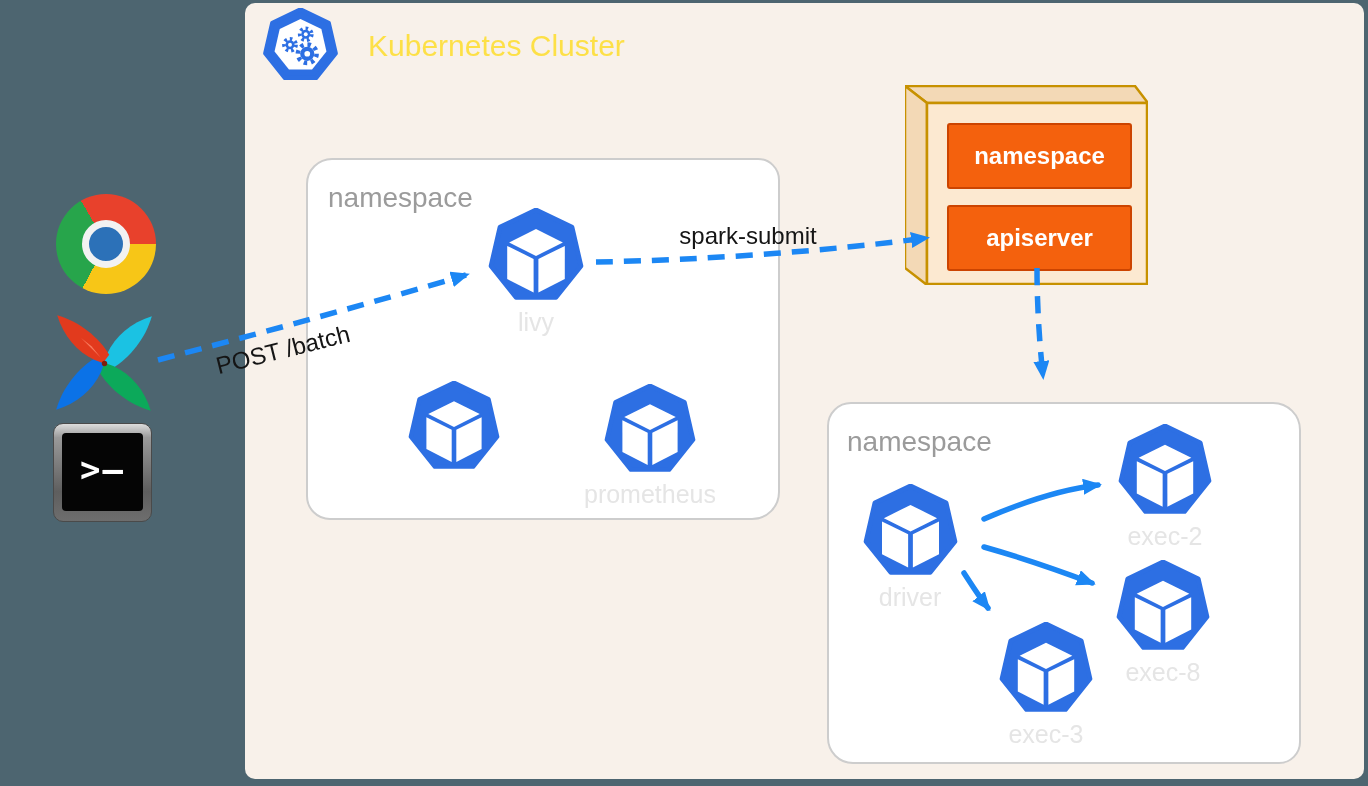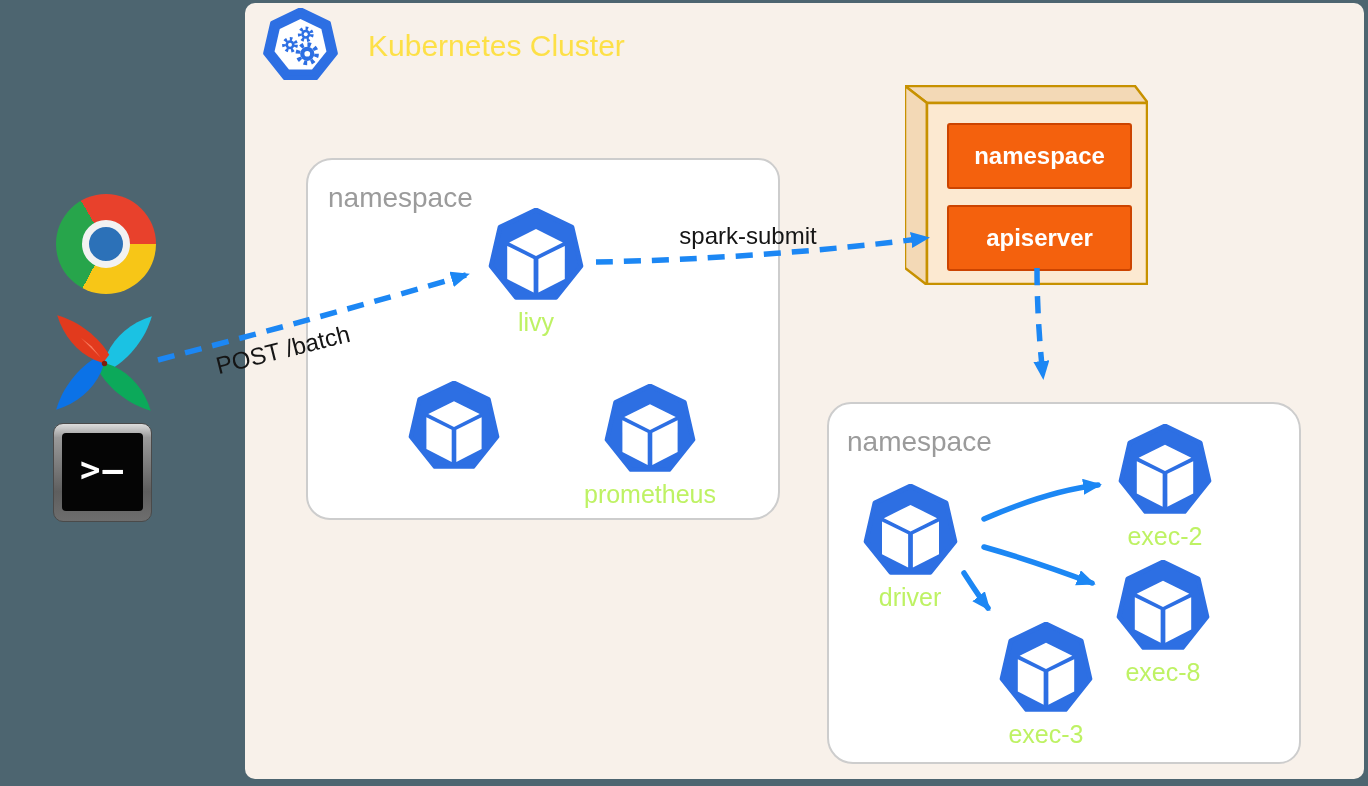--- a/index.html
+++ b/index.html
@@ -36,21 +36,21 @@
   .ns-label.one{left:328px;top:182px;}
   .ns-label.two{left:847px;top:426px;}
 
   
   .pod-group{
     position:absolute;display:flex;flex-direction:column;align-items:center;
     gap:5px;width:260px;z-index:30;
   }
   .pod-group svg{display:block;}
   .pod-label{
-    font-size:25px;color:#bef264;white-space:nowrap;text-align:center;line-height:26px;
+    font-size:25px;color:#e5e5e5;white-space:nowrap;text-align:center;line-height:26px;
   }
 
   
   .cp-box-svg{left:905px;top:85px;width:243px;height:200px;z-index:15;}
   .cp-component{
     position:absolute;width:181px;height:62px;z-index:20;
     background:#F4610D;border:2px solid #CC4400;border-radius:3px;
     display:flex;align-items:center;justify-content:center;
     color:#ffffff;font-weight:bold;font-size:24px;
   }

